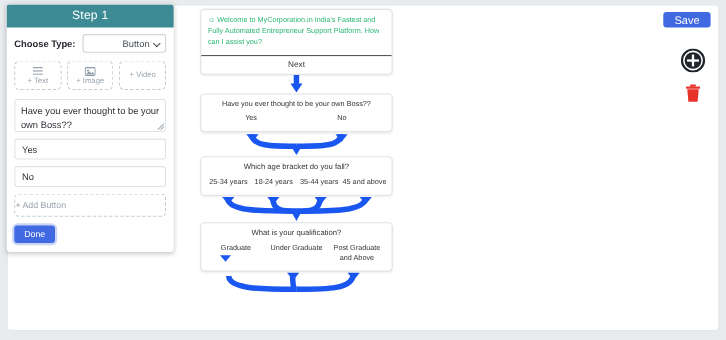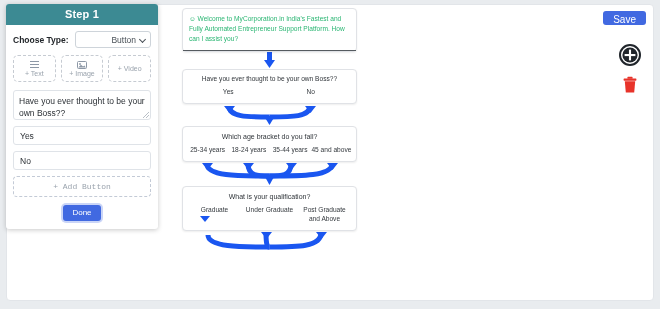--- a/index.html
+++ b/index.html
@@ -34,21 +34,21 @@
     border-radius: 3px;
     box-shadow: 0 1px 5px rgba(0,0,0,.22);
     overflow: hidden;
     z-index: 20;
   }
   .step-header {
     background: #3c8a93;
     color: #ffffff;
     text-align: center;
     font-size: 11px;
-    font-weight: bold;
+    font-weight: normal;
     padding: 4px 0 5px 0;
     letter-spacing: .2px;
   }
   .panel-body { padding: 6px 7px 8px 7px; }
 
   .type-row {
     display: flex;
     align-items: center;
     gap: 6px;
     margin-bottom: 7px;
@@ -151,29 +151,28 @@
     margin-bottom: 6px;
   }
 
   .add-button-box {
     width: 100%;
     height: 21px;
     border: 1px dashed #c3cad6;
     border-radius: 4px;
     display: flex;
     align-items: center;
-    justify-content: center;
+    justify-content: flex-start;
     font-size: 8px;
     color: #9aa3ad;
     margin-bottom: 8px;
     background: #fff;
-    font-family: Liberation Mono, monospace;
-  }
-
-  .done-row { display: flex; justify-content: center; }
+  }
+
+  .done-row { display: flex; justify-content: flex-start; }
   .done-btn {
     background: #4169e1;
     color: #fff;
     font-size: 8px;
     border-radius: 3px;
     padding: 3px 9px 4px 9px;
     box-shadow: 0 0 0 2px rgba(65,105,225,.28);
   }
 
   
@@ -317,20 +316,21 @@
         <div class="done-btn">Done</div>
       </div>
 
     </div>
   </div>
 
   <div class="flow">
 
     <div class="flow-card">
       <div class="bot-msg">☺ Welcome to MyCorporation.in India's Fastest and Fully Automated Entrepreneur Support Platform. How can I assist you?</div>
+      <div class="next-row">Next</div>
     </div>
 
     <svg class="connector" width="175" height="17" viewBox="0 0 175 17">
       <path d="M87.5 0 L87.5 10" stroke="#1a56f0" stroke-width="5" fill="none"></path>
       <path d="M82 8 L93 8 L87.5 16 Z" fill="#1a56f0"></path>
     </svg>
 
     <div class="flow-card">
       <div class="q-card-title wide">Have you ever thought to be your own Boss??</div>
       <div class="opt-row">

